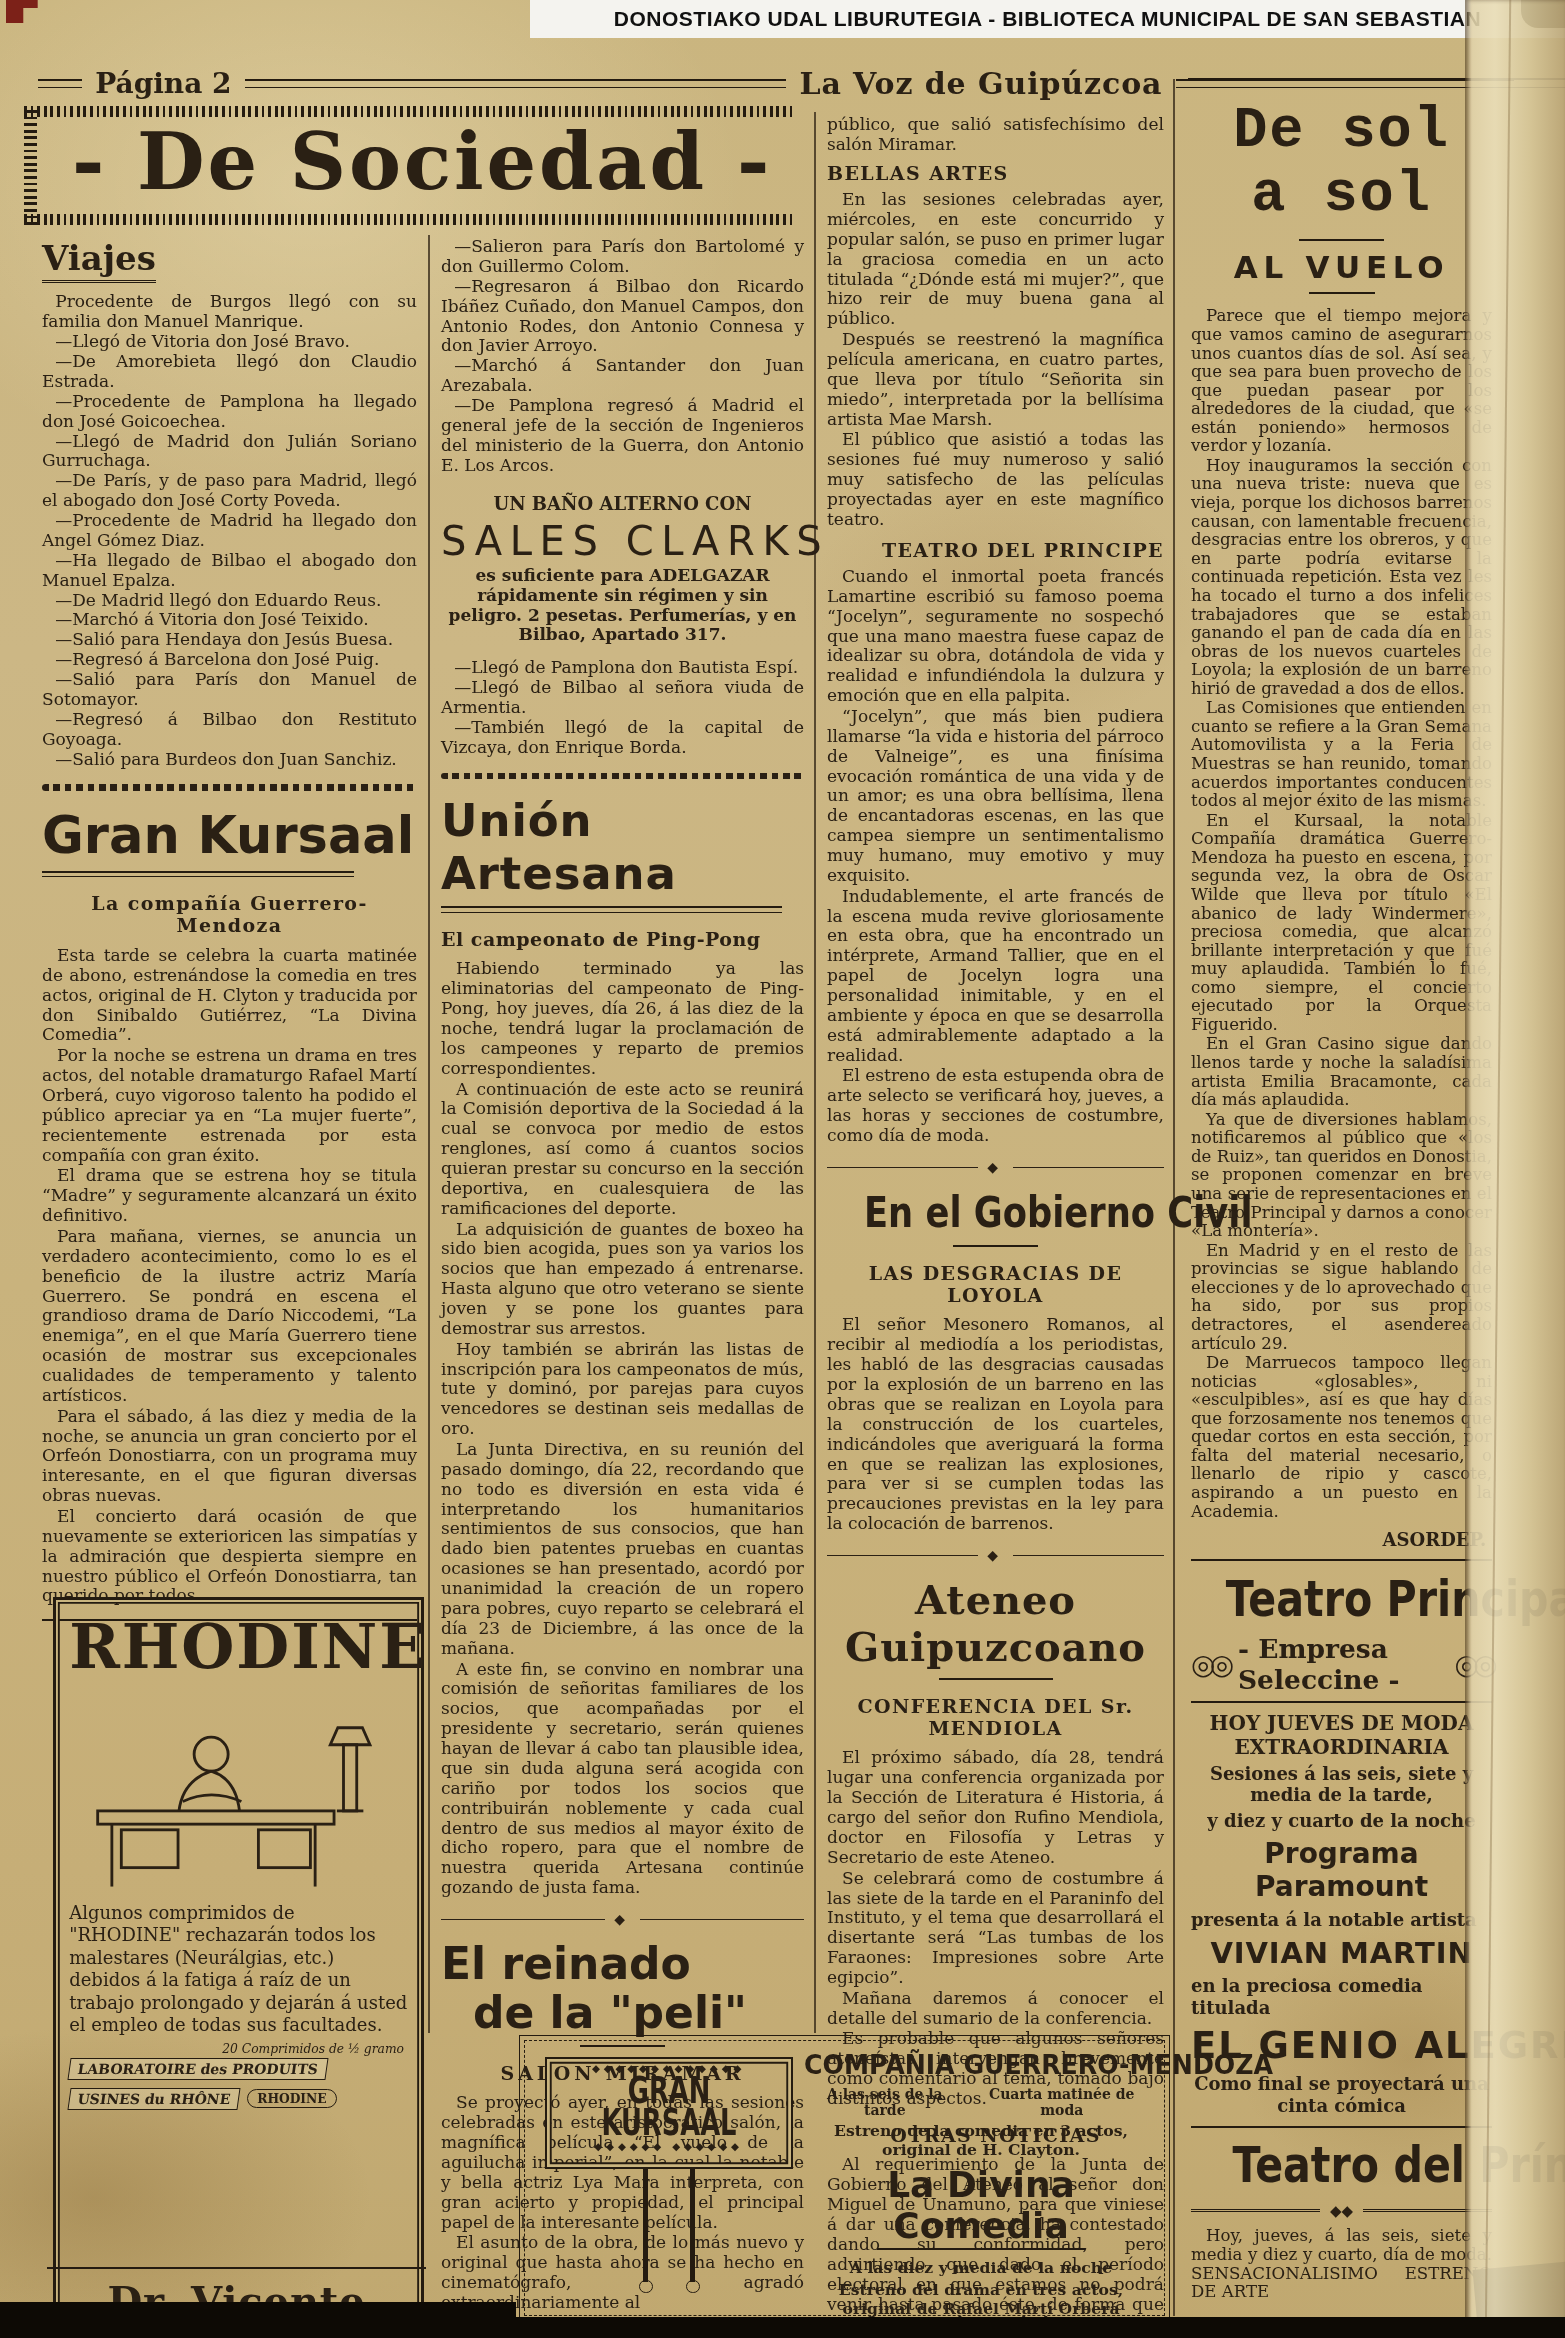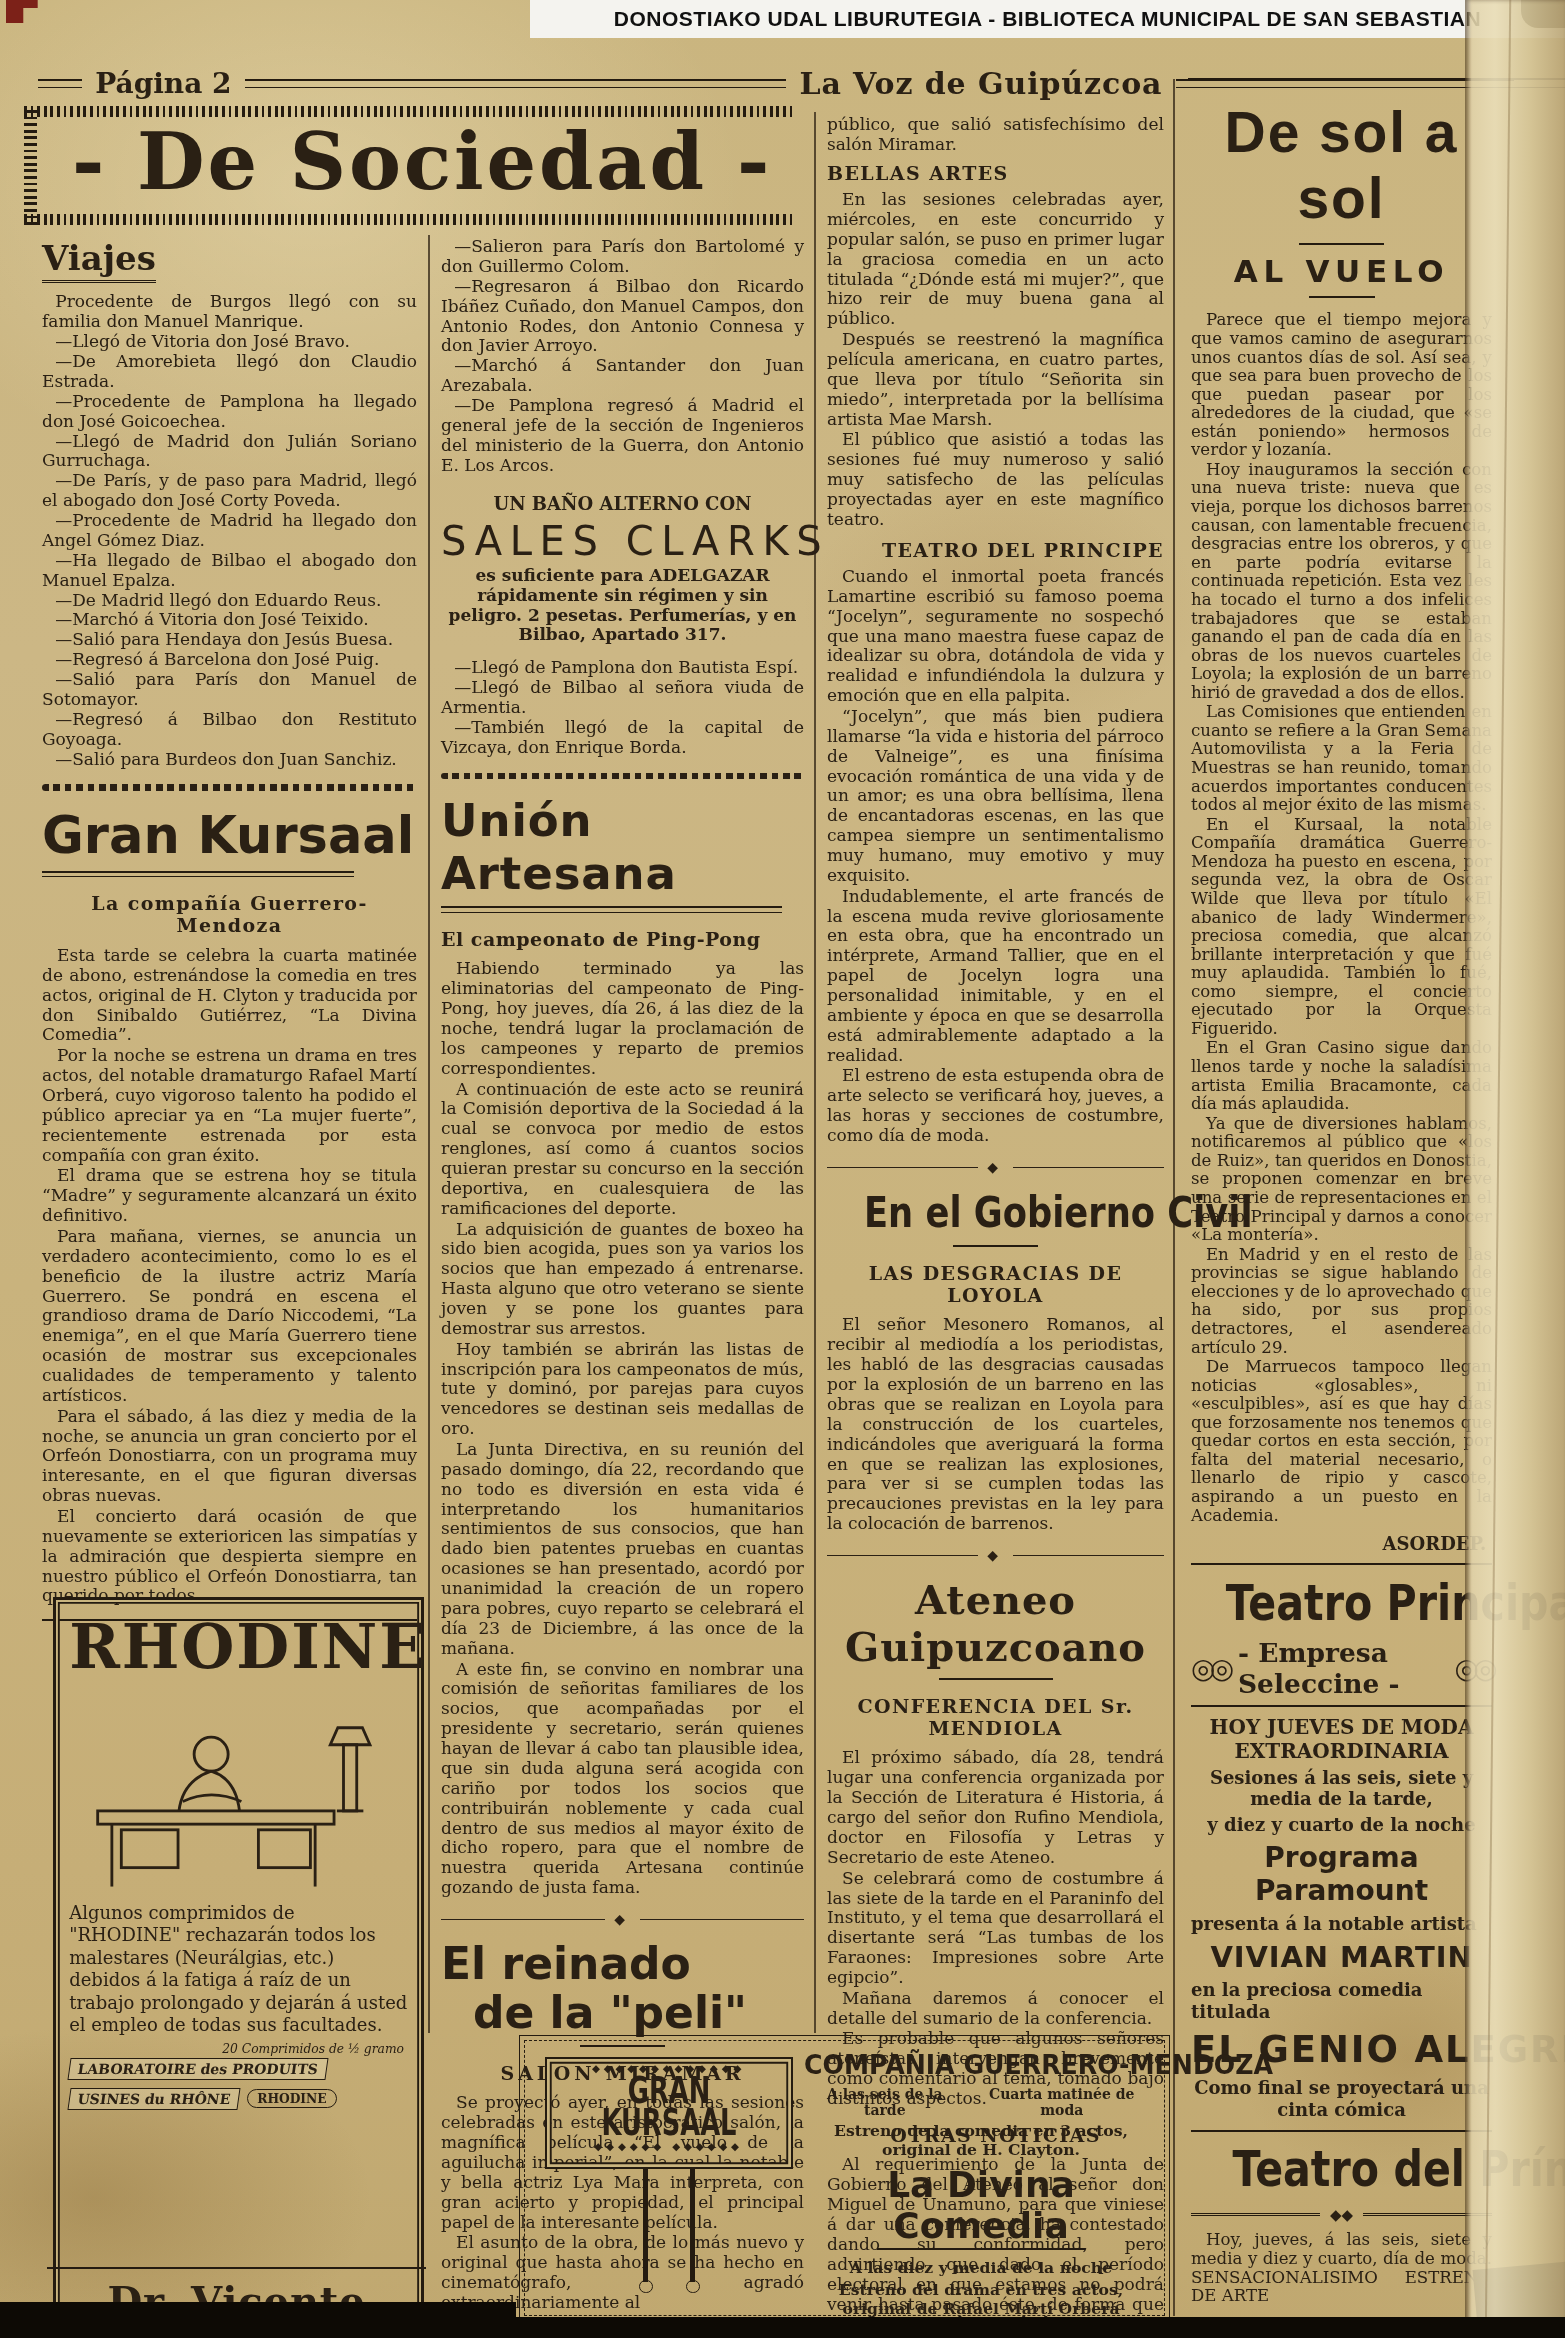--- a/index.html
+++ b/index.html
@@ -48,21 +48,21 @@
   .ornament span{padding:0 9.5px;font-size:14px;letter-spacing:5.7px;}
   .hd-underline{border-top:2.8px solid #241b10;border-bottom:1.9px solid #241b10;height:3.8px;margin:5.7px 0 1.9px;}
   .center{text-align:center;}
   .condensed{display:inline-block;transform:scaleX(.84);transform-origin:center;white-space:nowrap;}
   
   .hd-viajes{font-size:34px;font-weight:bold;display:inline-block;border-bottom:3.8px double #241b10;padding-bottom:1.9px;}
   .hd-kursaal{font-family:"DejaVu Sans",sans-serif;font-weight:bold;font-size:51px;margin:0;}
   .hd-union{font-family:"DejaVu Sans",sans-serif;font-size:45px;margin:0;letter-spacing:0.9px;}
   .hd-gob,.hd-principe2,.hd-principal,.hd-planta{font-family:"DejaVu Sans",sans-serif;font-weight:bold;margin:0;}
   .hd-ateneo{font-size:40px;font-weight:bold;margin:0;letter-spacing:0.9px;}
-  .hd-sol{font-family:Liberation Sans, sans-serif;font-size:57px;margin:12px;letter-spacing:1.9px;text-align:center;}
+  .hd-sol{font-family:Liberation Mono, monospace;font-size:57px;margin:12px;letter-spacing:1.9px;text-align:center;}
   .hd-vuelo{font-family:"DejaVu Sans",sans-serif;font-size:31px;letter-spacing:5.7px;text-align:center;margin:0;}
   .shortrule{width:85px;border-top:2.8px solid #241b10;margin:7.6px auto;}
   .sales-name{font-family:"DejaVu Sans",sans-serif;font-size:40px;letter-spacing:7.6px;text-align:center;margin:1.9px 0;white-space:nowrap;}
   .reinado{font-family:"DejaVu Sans",sans-serif;font-size:44px;line-height:1.1;margin:0;}
   
   .c4 .para{font-size:16.6px;line-height:1.12;}
   .sec-rule{border-top:2.8px solid #241b10;margin:9.5px 0;}
   .empresa-row{display:flex;align-items:center;justify-content:center;gap:9.5px;font-weight:bold;font-size:26.5px;
     border-bottom:2.8px solid #241b10;padding-bottom:5.7px;margin-top:5.7px;}
   .empresa-row .ring{font-size:28px;letter-spacing:-5.7px;}

